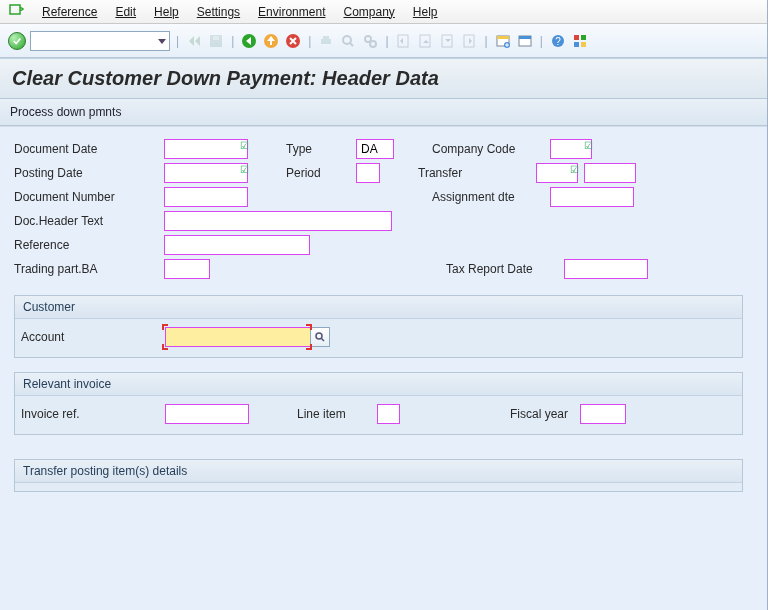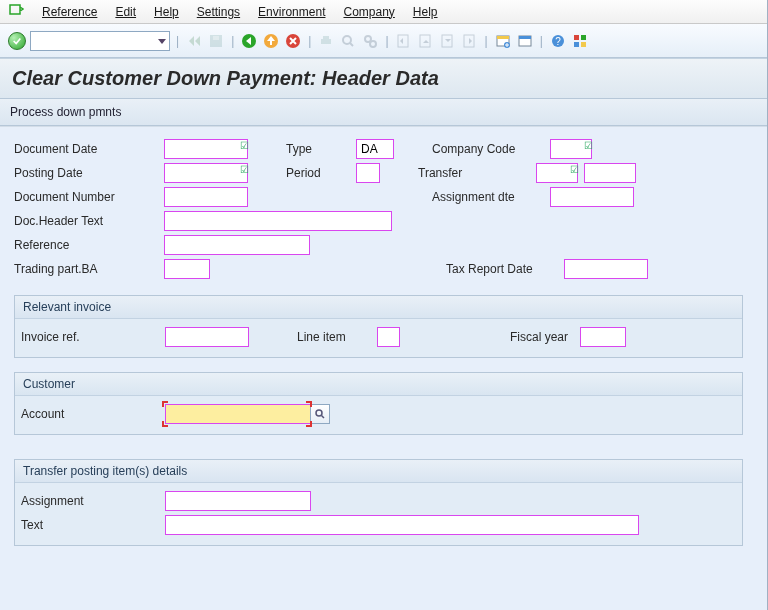--- a/index.html
+++ b/index.html
@@ -237,36 +237,20 @@
 
     <div class="row">
       <span class="lbl1">Trading part.BA</span>
       <input class="fld w46" style="">
       <span style="width:198px"></span>
       <span class="lbl3">Tax Report Date</span>
       <input class="fld w84" style="">
     </div>
 
     <div class="groupbox">
-      <div class="gh">Relevant invoice</div>
-      <div class="gc">
-        <div class="row">
-          <span class="lbl1" style="width:144px">Invoice ref.</span>
-          <input class="fld w84" style="">
-          <span style="width:48px"></span>
-          <span style="width:80px">Line item</span>
-          <input class="fld w34" style="">
-          <span style="width:110px"></span>
-          <span style="width:70px">Fiscal year</span>
-          <input class="fld w46" style="">
-        </div>
-      </div>
-    </div>
-
-    <div class="groupbox">
       <div class="gh">Customer</div>
       <div class="gc">
         <div class="row">
           <span class="lbl1" style="width:144px">Account</span>
           <span class="focus-field" style="display:flex;">
             <input class="fld w146" style="">
             <span class="corner tl"></span>
               <span class="corner tr"></span>
               <span class="corner bl"></span>
               <span class="corner br"></span>
@@ -274,28 +258,34 @@
                 <svg viewBox="0 0 12 12">
                   <circle cx="5" cy="5" r="3" fill="none" stroke="#557" stroke-width="1.5"></circle>
                   <path stroke="#557" stroke-width="1.5" d="M7.5 7.5L10 10"></path>
                 </svg>
               </span>
           </span>
         </div>
       </div>
     </div>
 
+    <div class="groupbox">
+      <div class="gh">Relevant invoice</div>
+      <div class="gc">
+        <div class="row">
+          <span class="lbl1" style="width:144px">Invoice ref.</span>
+          <input class="fld w84" style="">
+          <span style="width:48px"></span>
+          <span style="width:80px">Line item</span>
+          <input class="fld w34" style="">
+          <span style="width:110px"></span>
+          <span style="width:70px">Fiscal year</span>
+          <input class="fld w46" style="">
+        </div>
+      </div>
+    </div>
+
     <div class="groupbox" style="margin-top:24px">
       <div class="gh">Transfer posting item(s) details</div>
-      <div class="gc">
-        <div class="row">
-          <span class="lbl1" style="width:144px">Assignment</span>
-          <input class="fld w146" style="">
-        </div>
-        <div class="row">
-          <span class="lbl1" style="width:144px">Text</span>
-          <input class="fld w485" style="">
-        </div>
-      </div>
     </div>
 
   </div>
 </div>
 
 </body></html>

